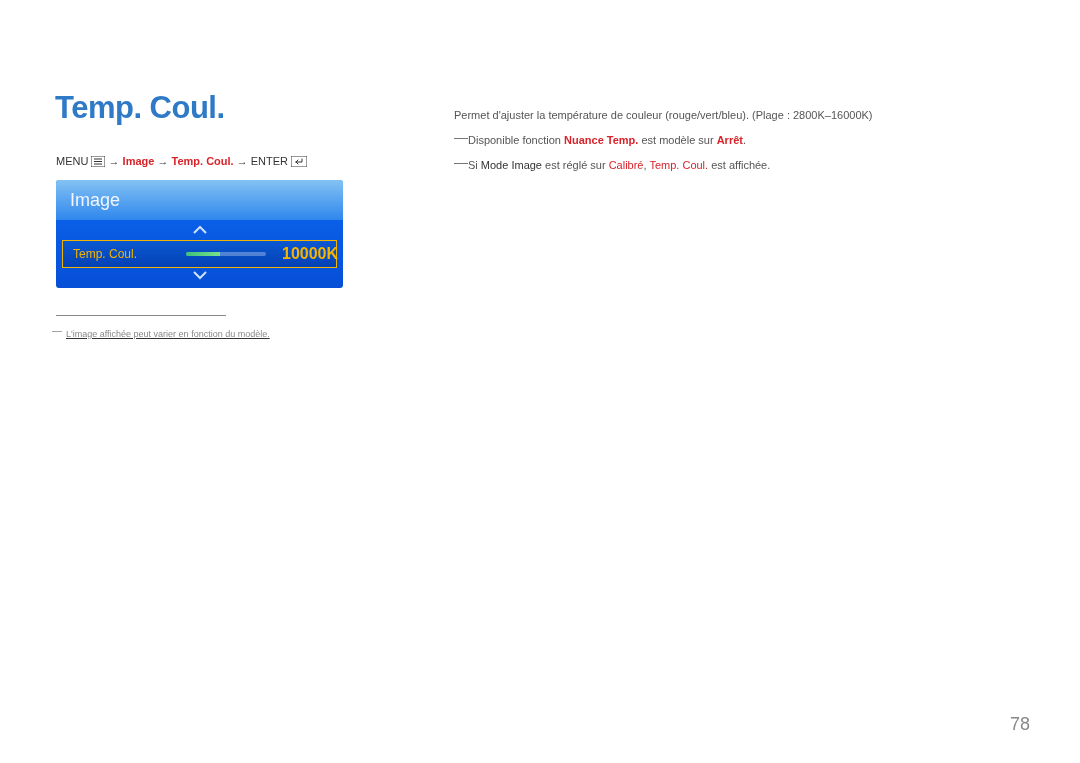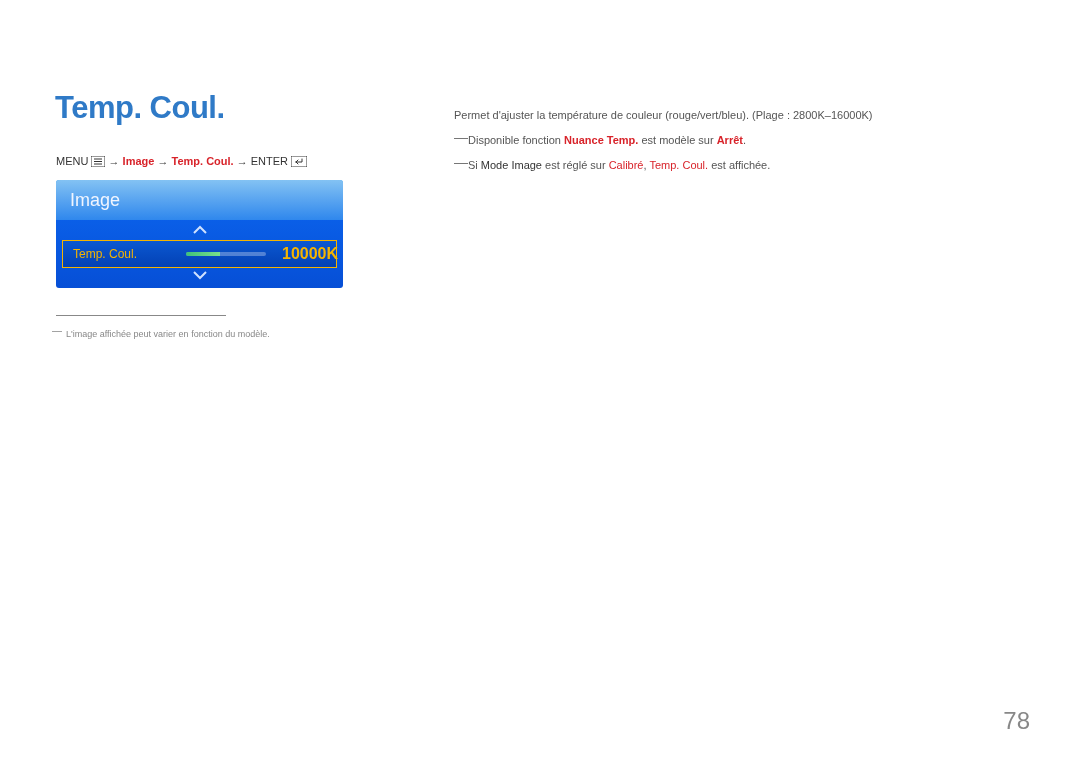--- a/index.html
+++ b/index.html
@@ -101,20 +101,21 @@
     text-align: right;
   }
 
   .img-note {
     position: absolute;
     left: 56px;
     top: 315px;
     width: 300px;
     border-top: 1px solid #888;
     padding-top: 10px;
+    text-decoration: underline;
   }
   .img-note-inner {
     position: relative;
     padding-left: 10px;
     font-size: 9px;
     color: #888;
     line-height: 1.4;
   }
   .img-note-inner::before {
     content: "―";
@@ -149,21 +150,21 @@
     line-height: 1;
   }
   .hl1 { color: #d8232a; font-weight: 700; }
   .hl2 { color: #d8232a; font-weight: 400; }
   .b { font-weight: 400; color: #333; }
 
   .page-num {
     position: absolute;
     right: 50px;
     bottom: 28px;
-    font-size: 24px;
+    font-size: 18px;
     color: #888;
     font-weight: 400;
   }
 </style>
 </head>
 <body>
 
 <h1 class="page-title">Temp. Coul.</h1>
 
 <div class="breadcrumb">

